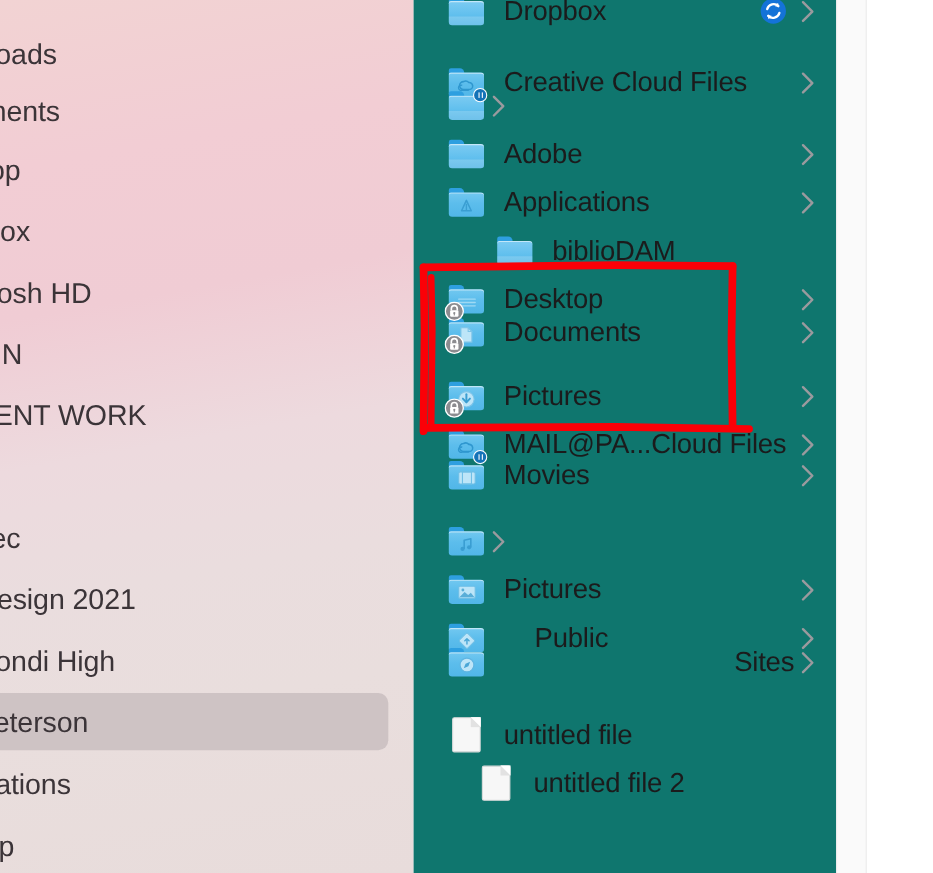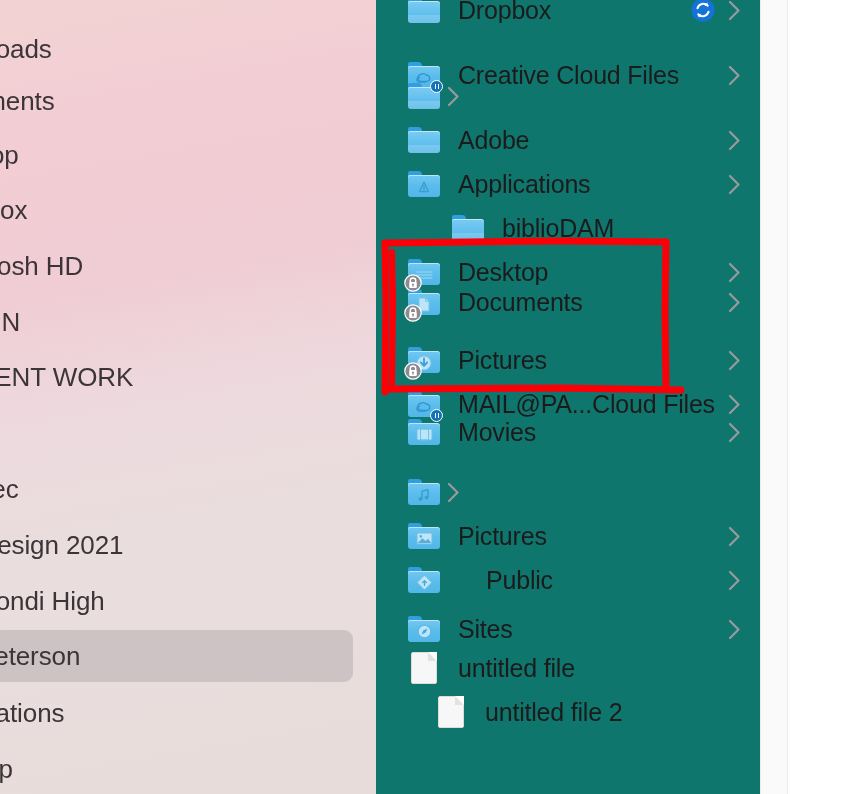--- a/index.html
+++ b/index.html
@@ -572,21 +572,21 @@
 </span>
           </span>
         </span>
         <span class="fl-name">Public</span>
         <span class="fl-chevron">
   <svg width="13" height="21" viewBox="0 0 13 21">
     <path d="M2 2 L10.5 10.5 L2 19" fill="none" stroke="#9a9a9e" stroke-width="2.2" stroke-linecap="round" stroke-linejoin="round"></path>
   </svg>
 </span>
       </div>
-      <div class="fl-row" style="top: 607px;">
+      <div class="fl-row" style="top: 580px; text-align: right;">
         <span class="fl-icon">
           <span class="folder">
             <span class="tab"></span>
             <span class="body"></span>
             <span class="glyph">
   <svg width="15" height="15" viewBox="0 0 15 15">
     <circle cx="7.5" cy="7.5" r="6.3" fill="#bde5f8" stroke="#5fb5e2" stroke-width="1.1"></circle>
     <path d="M10.4 4.6 L6.2 6.4 L4.6 10.4 L8.8 8.6 Z" fill="#4aa6d6"></path>
   </svg>
 </span>

